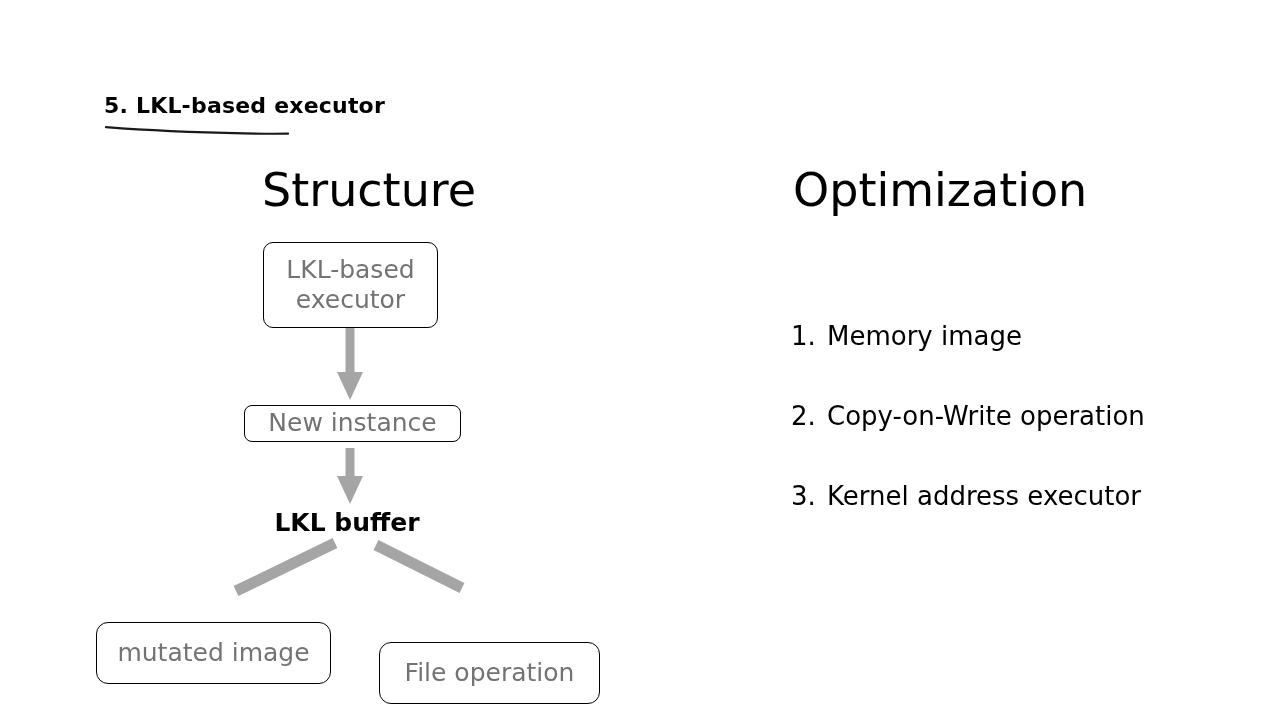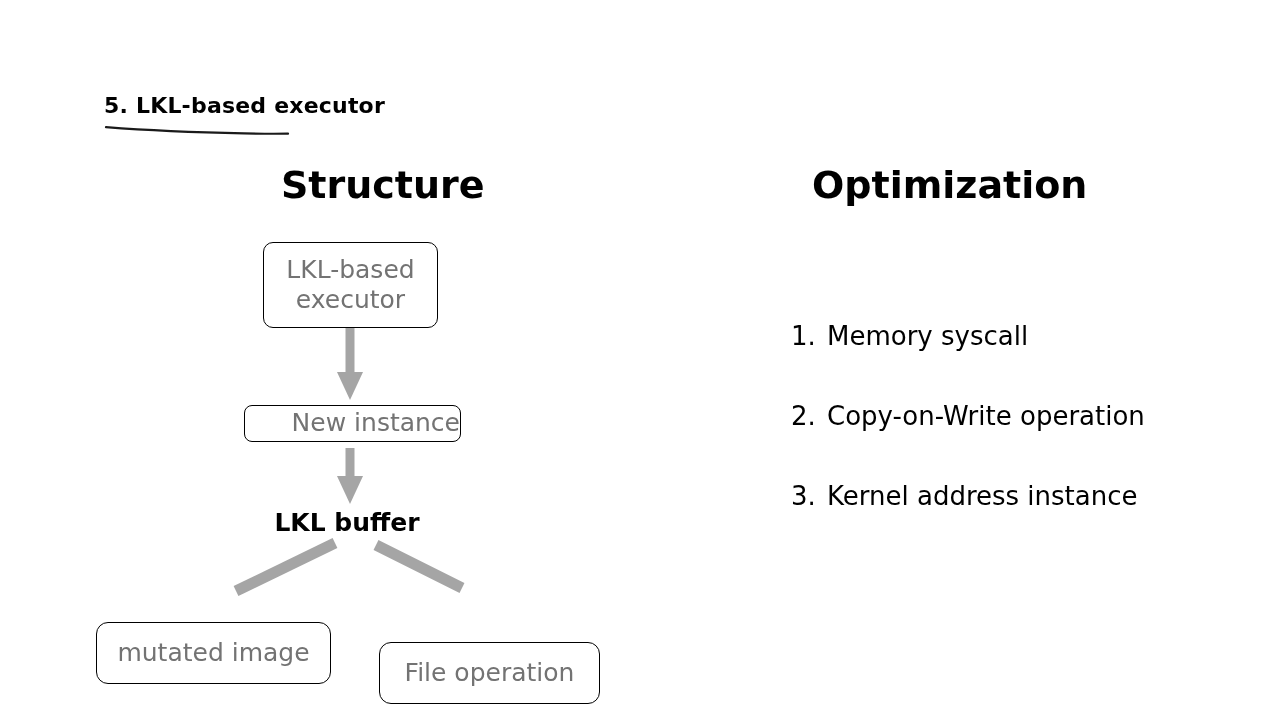--- a/index.html
+++ b/index.html
@@ -36,24 +36,23 @@
     position: absolute;
     left: 104px;
     top: 124px;
     width: 186px;
     height: 14px;
   }
 
   
   .col-heading {
     position: absolute;
-    font-size: 38px;
-    font-weight: bold;
-    white-space: nowrap;
-    margin-left: 19px;
+    font-size: 46px;
+    font-weight: normal;
+    white-space: nowrap;
   }
   .col-heading.structure {
     left: 262px;
     top: 163px;
   }
   .col-heading.optimization {
     left: 793px;
     top: 163px;
   }
 
@@ -85,21 +84,20 @@
     top: 242px;
     width: 175px;
     height: 86px;
   }
   .node-instance {
     left: 244px;
     top: 405px;
     width: 217px;
     height: 37px;
     border-radius: 8px;
-    justify-content: flex-end;
   }
   .node-mutated {
     left: 96px;
     top: 594px;
     width: 235px;
     height: 62px;
     border-radius: 12px;
     margin-top: 28px;
   }
   .node-fileop {
@@ -208,28 +206,28 @@
     <div class="node node-fileop">
       <span>File operation</span>
     </div>
 
   </div>
 
   <div class="opt-list">
 
     <div class="opt-item">
       <span class="opt-num">1.</span>
-      <span class="opt-text">Memory syscall</span>
+      <span class="opt-text">Memory image</span>
     </div>
 
     <div class="opt-item">
       <span class="opt-num">2.</span>
       <span class="opt-text">Copy-on-Write operation</span>
     </div>
 
     <div class="opt-item">
       <span class="opt-num">3.</span>
-      <span class="opt-text">Kernel address instance</span>
+      <span class="opt-text">Kernel address executor</span>
     </div>
 
   </div>
 
 </div>
 
 </body></html>

